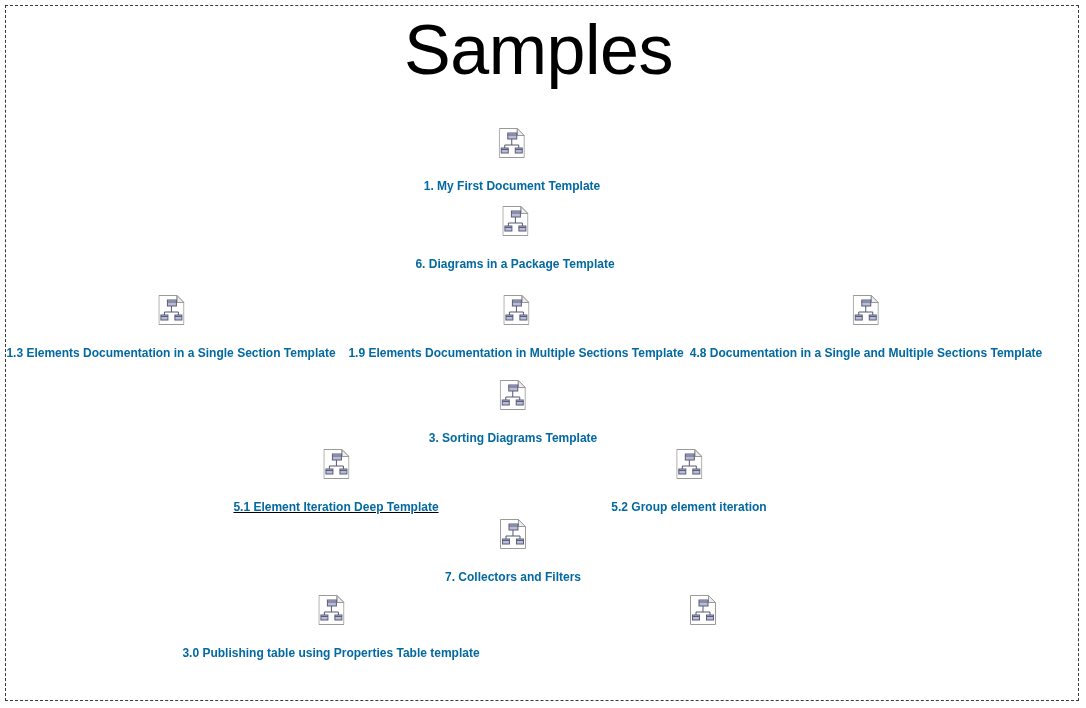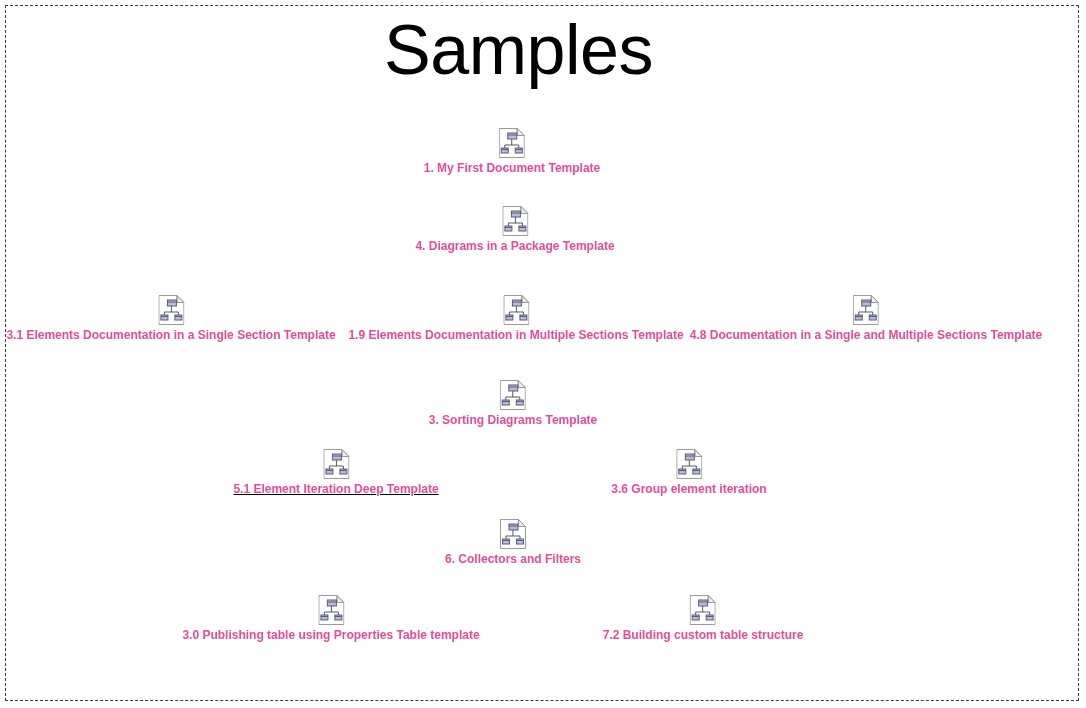--- a/index.html
+++ b/index.html
@@ -31,43 +31,44 @@
     top: 8px;
     width: 1037px;
     text-align: center;
     font-family: "Liberation Sans", sans-serif;
     font-size: 70px;
     font-weight: 400;
     line-height: 84px;
     color: #000000;
     letter-spacing: -0.5px;
     white-space: nowrap;
+    padding-left: 20px;
   }
 
   .node {
     position: absolute;
     transform: translateX(-50%);
     text-align: center;
     white-space: nowrap;
   }
 
   .node-icon {
     display: block;
     margin: 0 auto;
     width: 26px;
     height: 30px;
   }
 
   .node-label {
     display: block;
-    margin-top: 2px;
+    margin-top: 20px;
     font-family: "Liberation Sans", sans-serif;
     font-size: 12px;
     font-weight: bold;
-    color: #ec4899;
+    color: #0369a1;
     line-height: 16px;
     white-space: nowrap;
   }
 </style>
 </head>
 <body style="background: rgb(255, 255, 255);">
 
 <div id="page-frame" style="border-color: rgb(58, 58, 58); border-style: dashed;"></div>
 
 <div id="diagram-title">Samples</div>
@@ -105,42 +106,42 @@
         <line x1="13" y1="11" x2="13" y2="17" stroke="#55586f" stroke-width="1"></line>
         <line x1="6" y1="17" x2="20" y2="17" stroke="#55586f" stroke-width="1"></line>
         <line x1="6" y1="17" x2="6" y2="20" stroke="#55586f" stroke-width="1"></line>
         <line x1="20" y1="17" x2="20" y2="20" stroke="#55586f" stroke-width="1"></line>
         <rect x="2.5" y="20" width="7" height="5" fill="#b9bcd6" stroke="#5a5d7a" stroke-width="1"></rect>
         <line x1="2.5" y1="21.5" x2="9.5" y2="21.5" stroke="#5a5d7a" stroke-width="1"></line>
         <rect x="16.5" y="20" width="7" height="5" fill="#b9bcd6" stroke="#5a5d7a" stroke-width="1"></rect>
         <line x1="16.5" y1="21.5" x2="23.5" y2="21.5" stroke="#5a5d7a" stroke-width="1"></line>
       </svg>
     </span>
-    <span class="node-label">4. Diagrams in a Package Template</span>
+    <span class="node-label">6. Diagrams in a Package Template</span>
   </div>
 
   <div class="node" style="left: 171px; top: 295px;">
     <span class="node-icon">
       <svg viewBox="0 0 26 30" width="26" height="30" xmlns="http://www.w3.org/2000/svg">
         <path d="M0.5 0.5 H18.5 L25.5 7.5 V29.5 H0.5 Z" fill="#ffffff" stroke="#9a9a9a" stroke-width="1"></path>
         <path d="M18.5 0.5 L25.5 7.5 H18.5 Z" fill="#ededed" stroke="#9a9a9a" stroke-width="1"></path>
         <path d="M18.5 0.5 V7.5 H25.5" fill="none" stroke="#9a9a9a" stroke-width="1"></path>
         <rect x="9" y="5" width="9" height="6" fill="#b9bcd6" stroke="#5a5d7a" stroke-width="1"></rect>
         <line x1="9" y1="7" x2="18" y2="7" stroke="#5a5d7a" stroke-width="1"></line>
         <line x1="13" y1="11" x2="13" y2="17" stroke="#55586f" stroke-width="1"></line>
         <line x1="6" y1="17" x2="20" y2="17" stroke="#55586f" stroke-width="1"></line>
         <line x1="6" y1="17" x2="6" y2="20" stroke="#55586f" stroke-width="1"></line>
         <line x1="20" y1="17" x2="20" y2="20" stroke="#55586f" stroke-width="1"></line>
         <rect x="2.5" y="20" width="7" height="5" fill="#b9bcd6" stroke="#5a5d7a" stroke-width="1"></rect>
         <line x1="2.5" y1="21.5" x2="9.5" y2="21.5" stroke="#5a5d7a" stroke-width="1"></line>
         <rect x="16.5" y="20" width="7" height="5" fill="#b9bcd6" stroke="#5a5d7a" stroke-width="1"></rect>
         <line x1="16.5" y1="21.5" x2="23.5" y2="21.5" stroke="#5a5d7a" stroke-width="1"></line>
       </svg>
     </span>
-    <span class="node-label">3.1 Elements Documentation in a Single Section Template</span>
+    <span class="node-label">1.3 Elements Documentation in a Single Section Template</span>
   </div>
 
   <div class="node" style="left: 516px; top: 295px;">
     <span class="node-icon">
       <svg viewBox="0 0 26 30" width="26" height="30" xmlns="http://www.w3.org/2000/svg">
         <path d="M0.5 0.5 H18.5 L25.5 7.5 V29.5 H0.5 Z" fill="#ffffff" stroke="#9a9a9a" stroke-width="1"></path>
         <path d="M18.5 0.5 L25.5 7.5 H18.5 Z" fill="#ededed" stroke="#9a9a9a" stroke-width="1"></path>
         <path d="M18.5 0.5 V7.5 H25.5" fill="none" stroke="#9a9a9a" stroke-width="1"></path>
         <rect x="9" y="5" width="9" height="6" fill="#b9bcd6" stroke="#5a5d7a" stroke-width="1"></rect>
         <line x1="9" y1="7" x2="18" y2="7" stroke="#5a5d7a" stroke-width="1"></line>
@@ -231,42 +232,42 @@
         <line x1="13" y1="11" x2="13" y2="17" stroke="#55586f" stroke-width="1"></line>
         <line x1="6" y1="17" x2="20" y2="17" stroke="#55586f" stroke-width="1"></line>
         <line x1="6" y1="17" x2="6" y2="20" stroke="#55586f" stroke-width="1"></line>
         <line x1="20" y1="17" x2="20" y2="20" stroke="#55586f" stroke-width="1"></line>
         <rect x="2.5" y="20" width="7" height="5" fill="#b9bcd6" stroke="#5a5d7a" stroke-width="1"></rect>
         <line x1="2.5" y1="21.5" x2="9.5" y2="21.5" stroke="#5a5d7a" stroke-width="1"></line>
         <rect x="16.5" y="20" width="7" height="5" fill="#b9bcd6" stroke="#5a5d7a" stroke-width="1"></rect>
         <line x1="16.5" y1="21.5" x2="23.5" y2="21.5" stroke="#5a5d7a" stroke-width="1"></line>
       </svg>
     </span>
-    <span class="node-label">3.6 Group element iteration</span>
+    <span class="node-label">5.2 Group element iteration</span>
   </div>
 
   <div class="node" style="left: 513px; top: 519px;">
     <span class="node-icon">
       <svg viewBox="0 0 26 30" width="26" height="30" xmlns="http://www.w3.org/2000/svg">
         <path d="M0.5 0.5 H18.5 L25.5 7.5 V29.5 H0.5 Z" fill="#ffffff" stroke="#9a9a9a" stroke-width="1"></path>
         <path d="M18.5 0.5 L25.5 7.5 H18.5 Z" fill="#ededed" stroke="#9a9a9a" stroke-width="1"></path>
         <path d="M18.5 0.5 V7.5 H25.5" fill="none" stroke="#9a9a9a" stroke-width="1"></path>
         <rect x="9" y="5" width="9" height="6" fill="#b9bcd6" stroke="#5a5d7a" stroke-width="1"></rect>
         <line x1="9" y1="7" x2="18" y2="7" stroke="#5a5d7a" stroke-width="1"></line>
         <line x1="13" y1="11" x2="13" y2="17" stroke="#55586f" stroke-width="1"></line>
         <line x1="6" y1="17" x2="20" y2="17" stroke="#55586f" stroke-width="1"></line>
         <line x1="6" y1="17" x2="6" y2="20" stroke="#55586f" stroke-width="1"></line>
         <line x1="20" y1="17" x2="20" y2="20" stroke="#55586f" stroke-width="1"></line>
         <rect x="2.5" y="20" width="7" height="5" fill="#b9bcd6" stroke="#5a5d7a" stroke-width="1"></rect>
         <line x1="2.5" y1="21.5" x2="9.5" y2="21.5" stroke="#5a5d7a" stroke-width="1"></line>
         <rect x="16.5" y="20" width="7" height="5" fill="#b9bcd6" stroke="#5a5d7a" stroke-width="1"></rect>
         <line x1="16.5" y1="21.5" x2="23.5" y2="21.5" stroke="#5a5d7a" stroke-width="1"></line>
       </svg>
     </span>
-    <span class="node-label">6. Collectors and Filters</span>
+    <span class="node-label">7. Collectors and Filters</span>
   </div>
 
   <div class="node" style="left: 331px; top: 595px;">
     <span class="node-icon">
       <svg viewBox="0 0 26 30" width="26" height="30" xmlns="http://www.w3.org/2000/svg">
         <path d="M0.5 0.5 H18.5 L25.5 7.5 V29.5 H0.5 Z" fill="#ffffff" stroke="#9a9a9a" stroke-width="1"></path>
         <path d="M18.5 0.5 L25.5 7.5 H18.5 Z" fill="#ededed" stroke="#9a9a9a" stroke-width="1"></path>
         <path d="M18.5 0.5 V7.5 H25.5" fill="none" stroke="#9a9a9a" stroke-width="1"></path>
         <rect x="9" y="5" width="9" height="6" fill="#b9bcd6" stroke="#5a5d7a" stroke-width="1"></rect>
         <line x1="9" y1="7" x2="18" y2="7" stroke="#5a5d7a" stroke-width="1"></line>
@@ -294,15 +295,14 @@
         <line x1="13" y1="11" x2="13" y2="17" stroke="#55586f" stroke-width="1"></line>
         <line x1="6" y1="17" x2="20" y2="17" stroke="#55586f" stroke-width="1"></line>
         <line x1="6" y1="17" x2="6" y2="20" stroke="#55586f" stroke-width="1"></line>
         <line x1="20" y1="17" x2="20" y2="20" stroke="#55586f" stroke-width="1"></line>
         <rect x="2.5" y="20" width="7" height="5" fill="#b9bcd6" stroke="#5a5d7a" stroke-width="1"></rect>
         <line x1="2.5" y1="21.5" x2="9.5" y2="21.5" stroke="#5a5d7a" stroke-width="1"></line>
         <rect x="16.5" y="20" width="7" height="5" fill="#b9bcd6" stroke="#5a5d7a" stroke-width="1"></rect>
         <line x1="16.5" y1="21.5" x2="23.5" y2="21.5" stroke="#5a5d7a" stroke-width="1"></line>
       </svg>
     </span>
-    <span class="node-label">7.2 Building custom table structure</span>
   </div>
 </div>
 
 </body></html>

